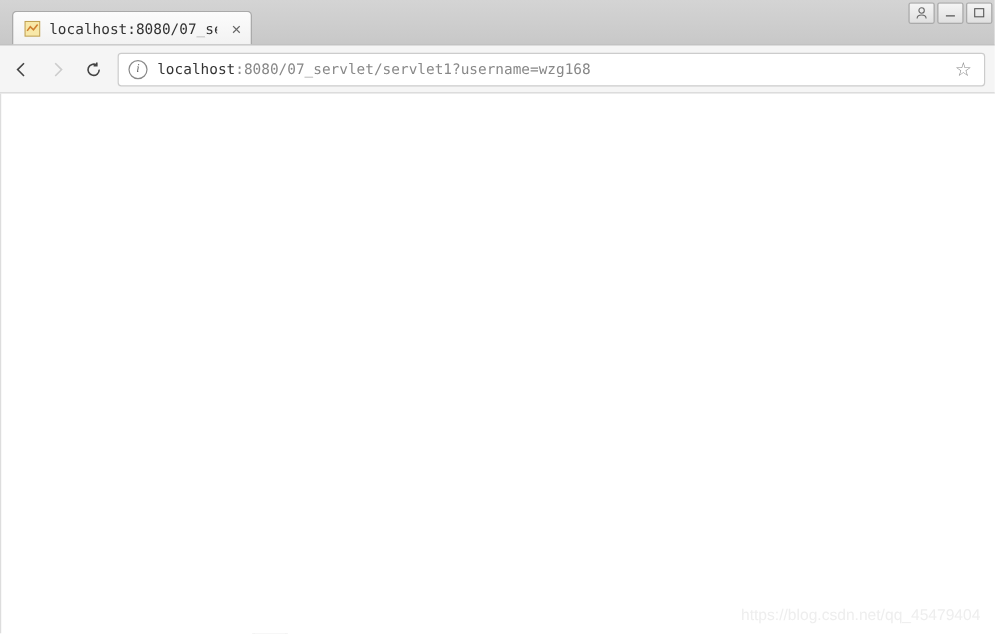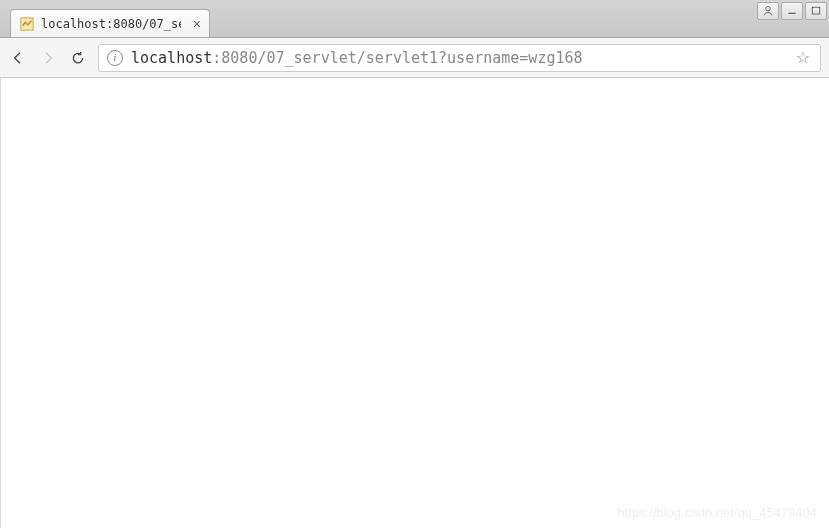--- a/index.html
+++ b/index.html
@@ -141,21 +141,21 @@
       align-items: center;
       justify-content: center;
       font-size: 10px;
       color: #666;
       font-family: serif;
       font-style: italic;
       flex-shrink: 0;
     }
     .url-text {
       font-family: monospace;
-      font-size: 15px;
+      font-size: 12px;
       color: #333;
       white-space: nowrap;
     }
     .url-host {
       color: #333;
     }
     .url-path {
       color: #888;
     }
     .star-icon {

